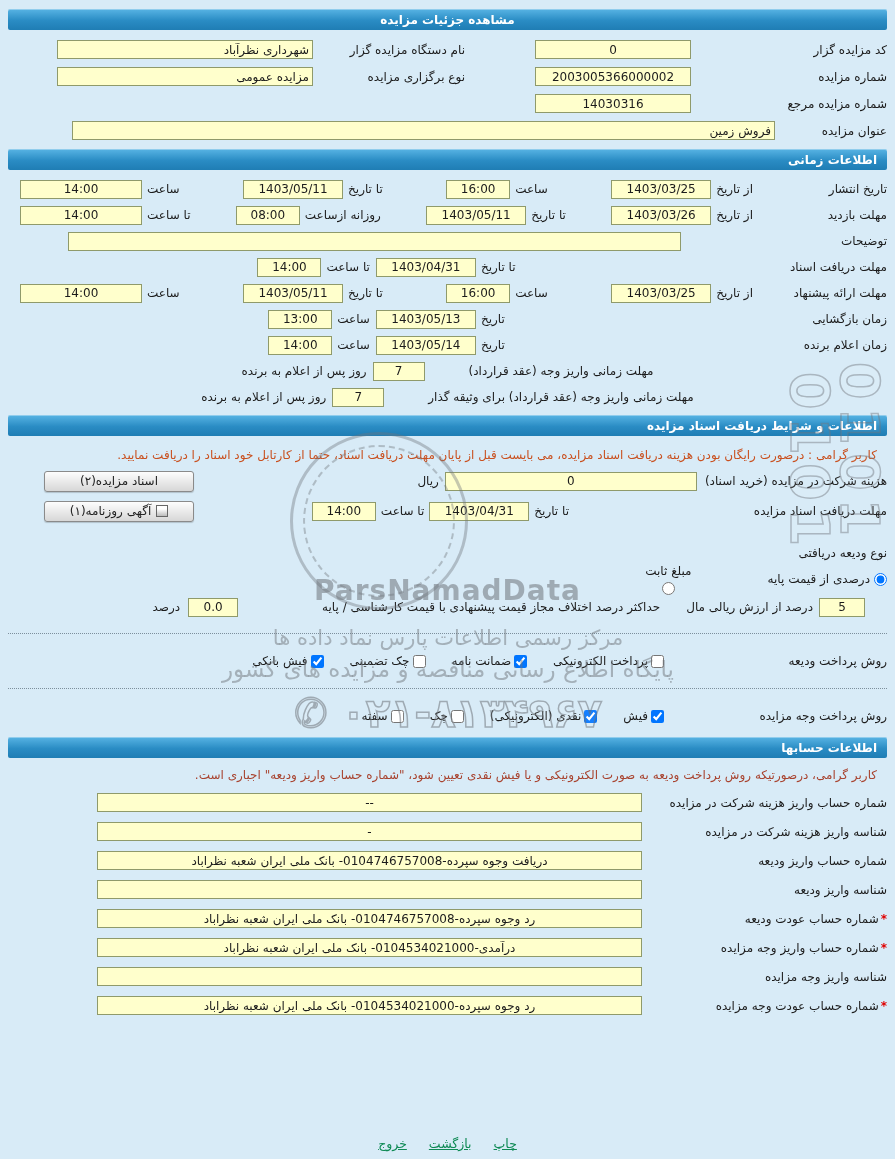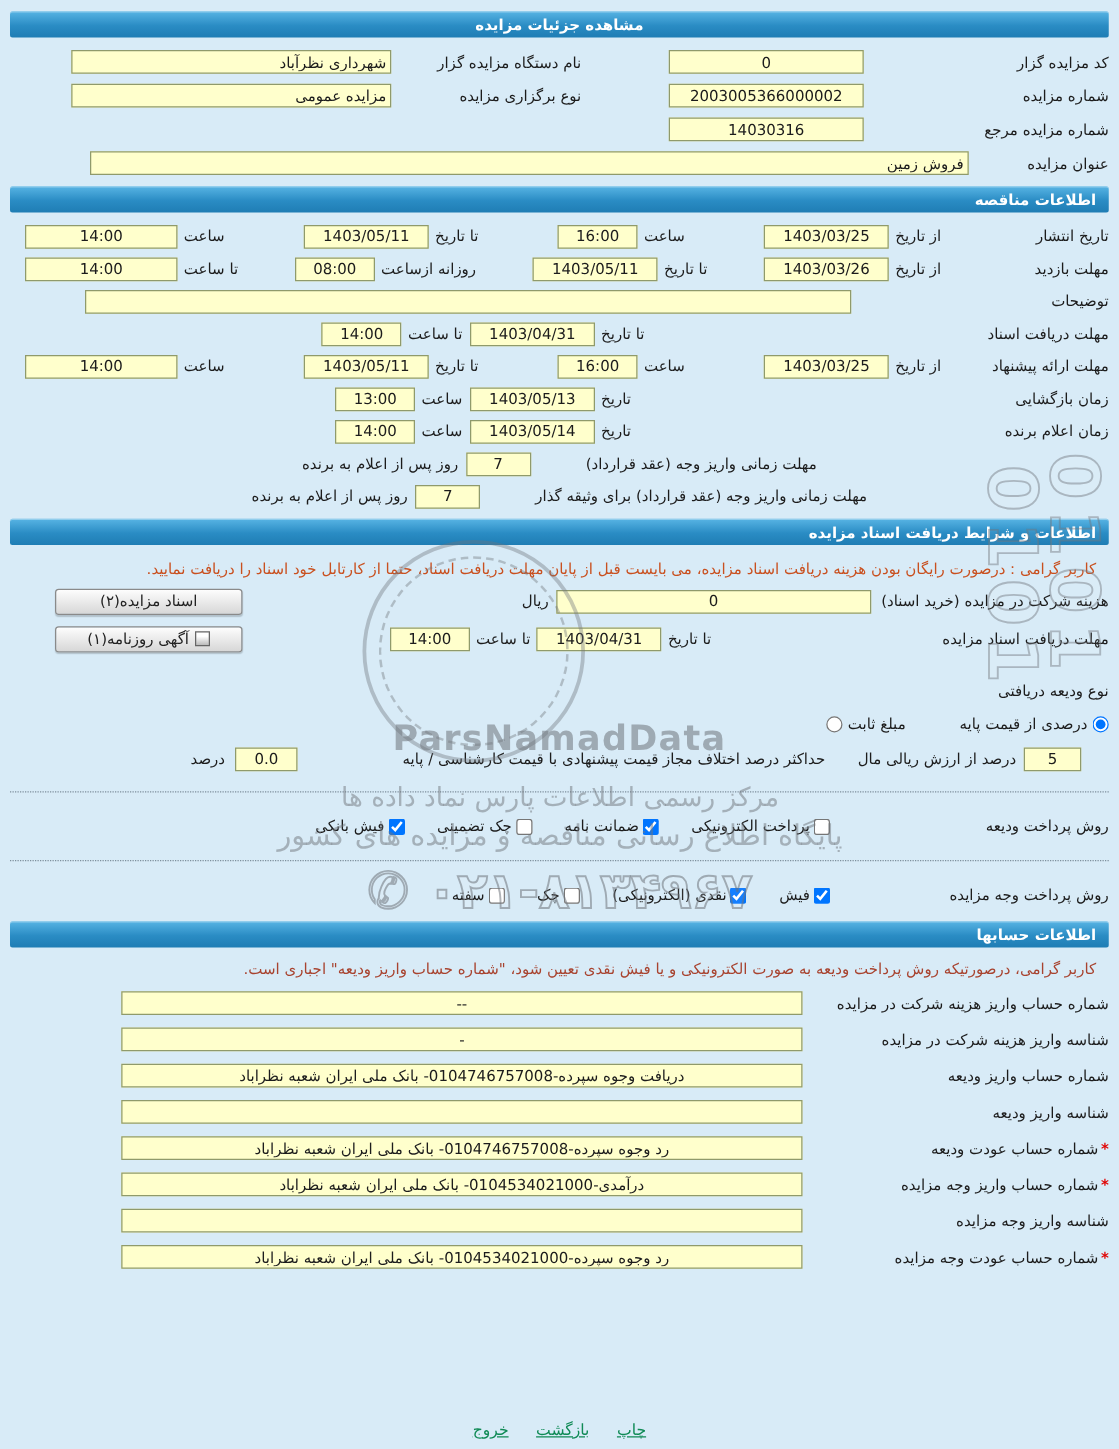--- a/index.html
+++ b/index.html
@@ -50,21 +50,21 @@
     background:linear-gradient(180deg,#fdfdfd,#d7d7d7);border:1px solid #8a8a8a;border-radius:3px;
     font-family:inherit;font-size:12px;color:#222;display:flex;align-items:center;justify-content:center;gap:5px;
     box-shadow:0 1px 1px rgba(0,0,0,.18);cursor:pointer;
   }
   .news-ico{width:10px;height:10px;border:1px solid #666;background:linear-gradient(180deg,#fff 30%,#bbb);display:inline-block;}
   
   .fin-row{display:flex;align-items:center;}
   .h26{height:26px;} .h30{height:30px;}
   .mt14{margin-top:14px;}
   .radio-grp{display:flex;align-items:center;gap:4px;white-space:nowrap;}
-  .grp2{margin-right:43px;}
+  .grp2{margin-right:76px;flex-direction:column;}
   input[type=checkbox],input[type=radio]{width:13px;height:13px;margin:0;}
   .pct-inp{width:46px;margin-right:22px;} .pct-lbl{margin-right:6px;}
   .maxd-lbl{margin-right:26px;padding-left:40px;} .maxd-inp{width:50px;margin-right:44px;} .maxd-unit{margin-right:8px;}
   .dash{border:none;border-top:1px dotted #7d8f9c;margin:11px 0;}
   .chk-row{display:flex;align-items:center;height:32px;}
   .w135{width:135px;}
   .chk-grp{display:flex;align-items:center;margin-right:88px;gap:26px;}
   .chk-item{display:flex;align-items:center;gap:3px;white-space:nowrap;}
   
   .acc-row{display:flex;align-items:center;height:29px;}
@@ -113,21 +113,21 @@
   <div class="g-row">
     <span class="lbl w100">شماره مزایده مرجع</span>
     <input class="fld c gi1" value="14030316" style="">
   </div>
   <div class="g-row">
     <span class="lbl w100">عنوان مزایده</span>
     <input class="fld r gi-title" value="فروش زمین" style="">
   </div>
 
   <div class="bar">
-    <span>اطلاعات مناقصه</span>
+    <span>اطلاعات زمانی</span>
   </div>
 
   <div class="t-row">
     <span class="lbl t-lbl">تاریخ انتشار</span>
     <div class="t-fields spread">
       <div class="pair">
           <span>از تاریخ</span>
           <input class="fld c inp-date" value="1403/03/25" style="">
         </div>
       <div class="pair">

